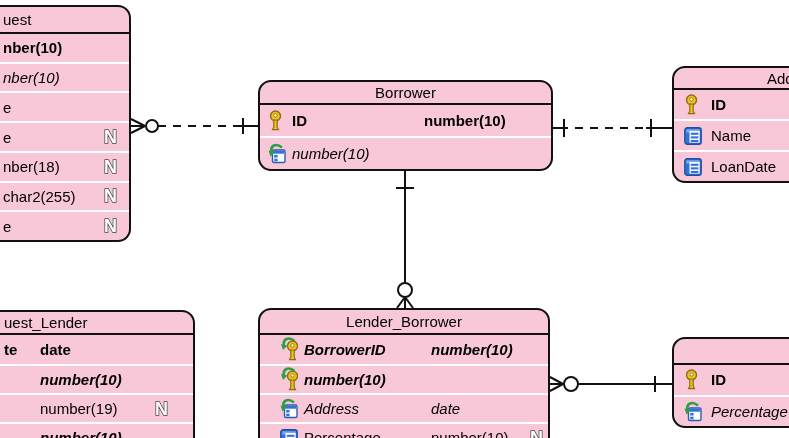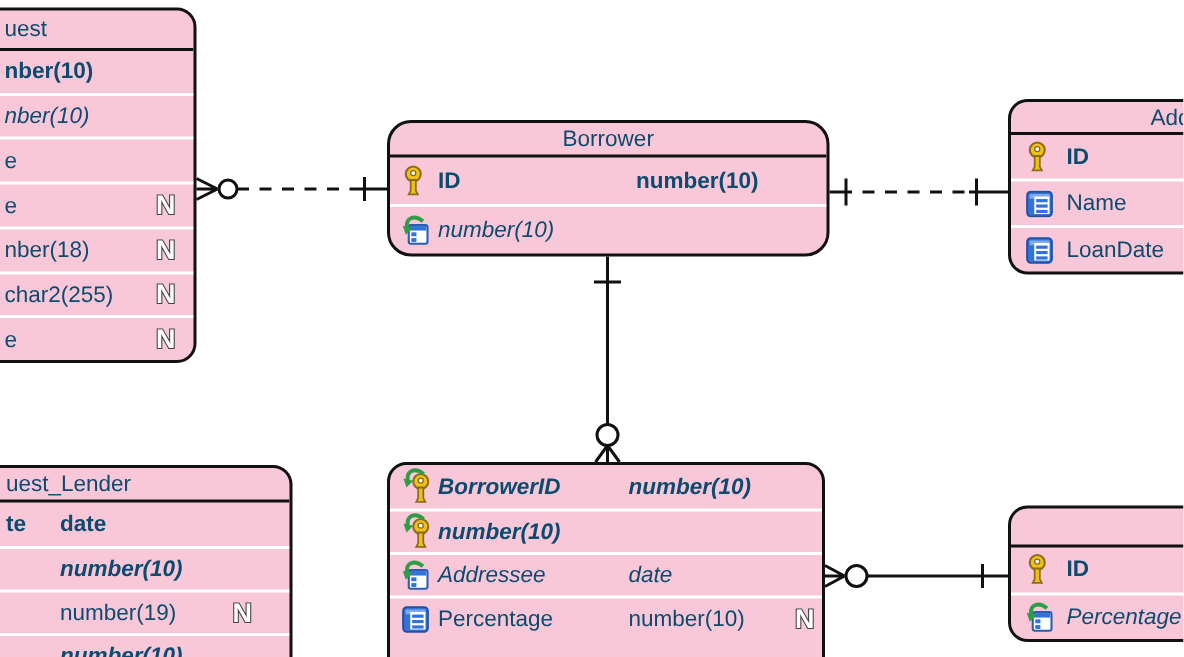--- a/index.html
+++ b/index.html
@@ -1,18 +1,18 @@
 <!DOCTYPE html>
 <html><head>
 <meta charset="utf-8">
 <style>
   html,body{margin:0;padding:0;background:#fff;}
   #canvas{
     position:relative;width:789px;height:438px;overflow:hidden;background:#ffffff;
-    font-family:"Liberation Sans", sans-serif;color:#0c4a6e;
+    font-family:"Liberation Sans", sans-serif;color:#000000;
   }
   .entity{
     position:absolute;box-sizing:border-box;background:#f8c8d8;
     border:2px solid #111;border-radius:13px;overflow:hidden;
   }
   .etitle{
     box-sizing:content-box;text-align:center;font-size:15px;
     border-bottom:2px solid #111;display:flex;align-items:center;justify-content:center;
     white-space:nowrap;
   }
@@ -31,41 +31,41 @@
   .pkfk{font-weight:bold;font-style:italic;}
   .null-badge{position:absolute;top:50%;transform:translateY(-50%);}
 
   
   #e-top-left{left:-130px;top:5px;width:261px;height:237px;}
   #e-top-left .etitle{height:25px;padding-left:131px;}
   #e-top-left .erows{height:206px;}
   #e-top-left .erow{flex:1;padding-left:131px;}
   #e-top-left .null-badge{right:10px;}
 
-  #e-borrower{left:258px;top:80px;width:295px;height:91px;border-radius:16px;}
+  #e-borrower{left:258px;top:80px;width:295px;height:91px;}
   #e-borrower .etitle{height:21px;}
   #e-borrower .erows{height:64px;}
   #e-borrower .erow{flex:1;padding-left:8px;}
   #e-borrower .ename{width:132px;}
 
   #e-addressee{left:672px;top:66px;width:230px;height:117px;}
   #e-addressee .etitle{height:20px;padding-left:93px;}
   #e-addressee .erows{height:91px;}
   #e-addressee .erow{flex:1;padding-left:10px;}
   #e-addressee .icon-box{width:27px;}
 
   #e-bottom-left{left:-60px;top:310px;width:255px;height:170px;}
   #e-bottom-left .etitle{height:21px;padding-left:62px;}
   #e-bottom-left .erow{height:29px;padding-left:62px;}
   #e-bottom-left .ename{width:36px;}
   #e-bottom-left .null-badge{right:23px;}
 
   #e-lender-borrower{left:258px;top:308px;width:292px;height:170px;}
   #e-lender-borrower .etitle{height:23px;}
-  #e-lender-borrower .erow{height:29px;padding-left:8px;}
+  #e-lender-borrower .erow{height:29px;padding-left:20px;}
   #e-lender-borrower .ename{width:127px;}
   #e-lender-borrower .null-badge{right:3px;}
 
   #e-bottom-right{left:672px;top:337px;width:230px;height:91px;}
   #e-bottom-right .etitle{height:24px;}
   #e-bottom-right .erows{height:61px;}
   #e-bottom-right .erow{flex:1;padding-left:10px;}
   #e-bottom-right .icon-box{width:27px;}
 
   #rel-layer{position:absolute;left:0;top:0;width:789px;height:438px;pointer-events:none;}
@@ -255,20 +255,21 @@
           </svg>
       </div>
       <div class="erow">
         <span class="ename"></span>
         <span class="etype pkfk">number(10)</span>
       </div>
     </div>
   </div>
 
   <div class="entity" id="e-lender-borrower">
+    <div class="etitle">Lender_Borrower</div>
     <div class="erows">
       <div class="erow">
         <span class="icon-box">
             <svg width="21" height="25" viewBox="0 0 20 25">
               <use href="#def-fk-key"></use>
             </svg>
           </span>
         <span class="ename pkfk">BorrowerID</span>
         <span class="etype pkfk">number(10)</span>
       </div>
@@ -279,21 +280,21 @@
             </svg>
           </span>
         <span class="etype pkfk">number(10)</span>
       </div>
       <div class="erow">
         <span class="icon-box">
             <svg width="20" height="21" viewBox="0 0 20 20">
               <use href="#def-fk-table"></use>
             </svg>
           </span>
-        <span class="ename fk">Addressee</span>
+        <span class="ename fk">Address</span>
         <span class="etype fk">date</span>
       </div>
       <div class="erow">
         <span class="icon-box">
             <svg width="18" height="18" viewBox="0 0 17 17">
               <use href="#def-column"></use>
             </svg>
           </span>
         <span class="ename">Percentage</span>
         <span class="etype">number(10)</span>

